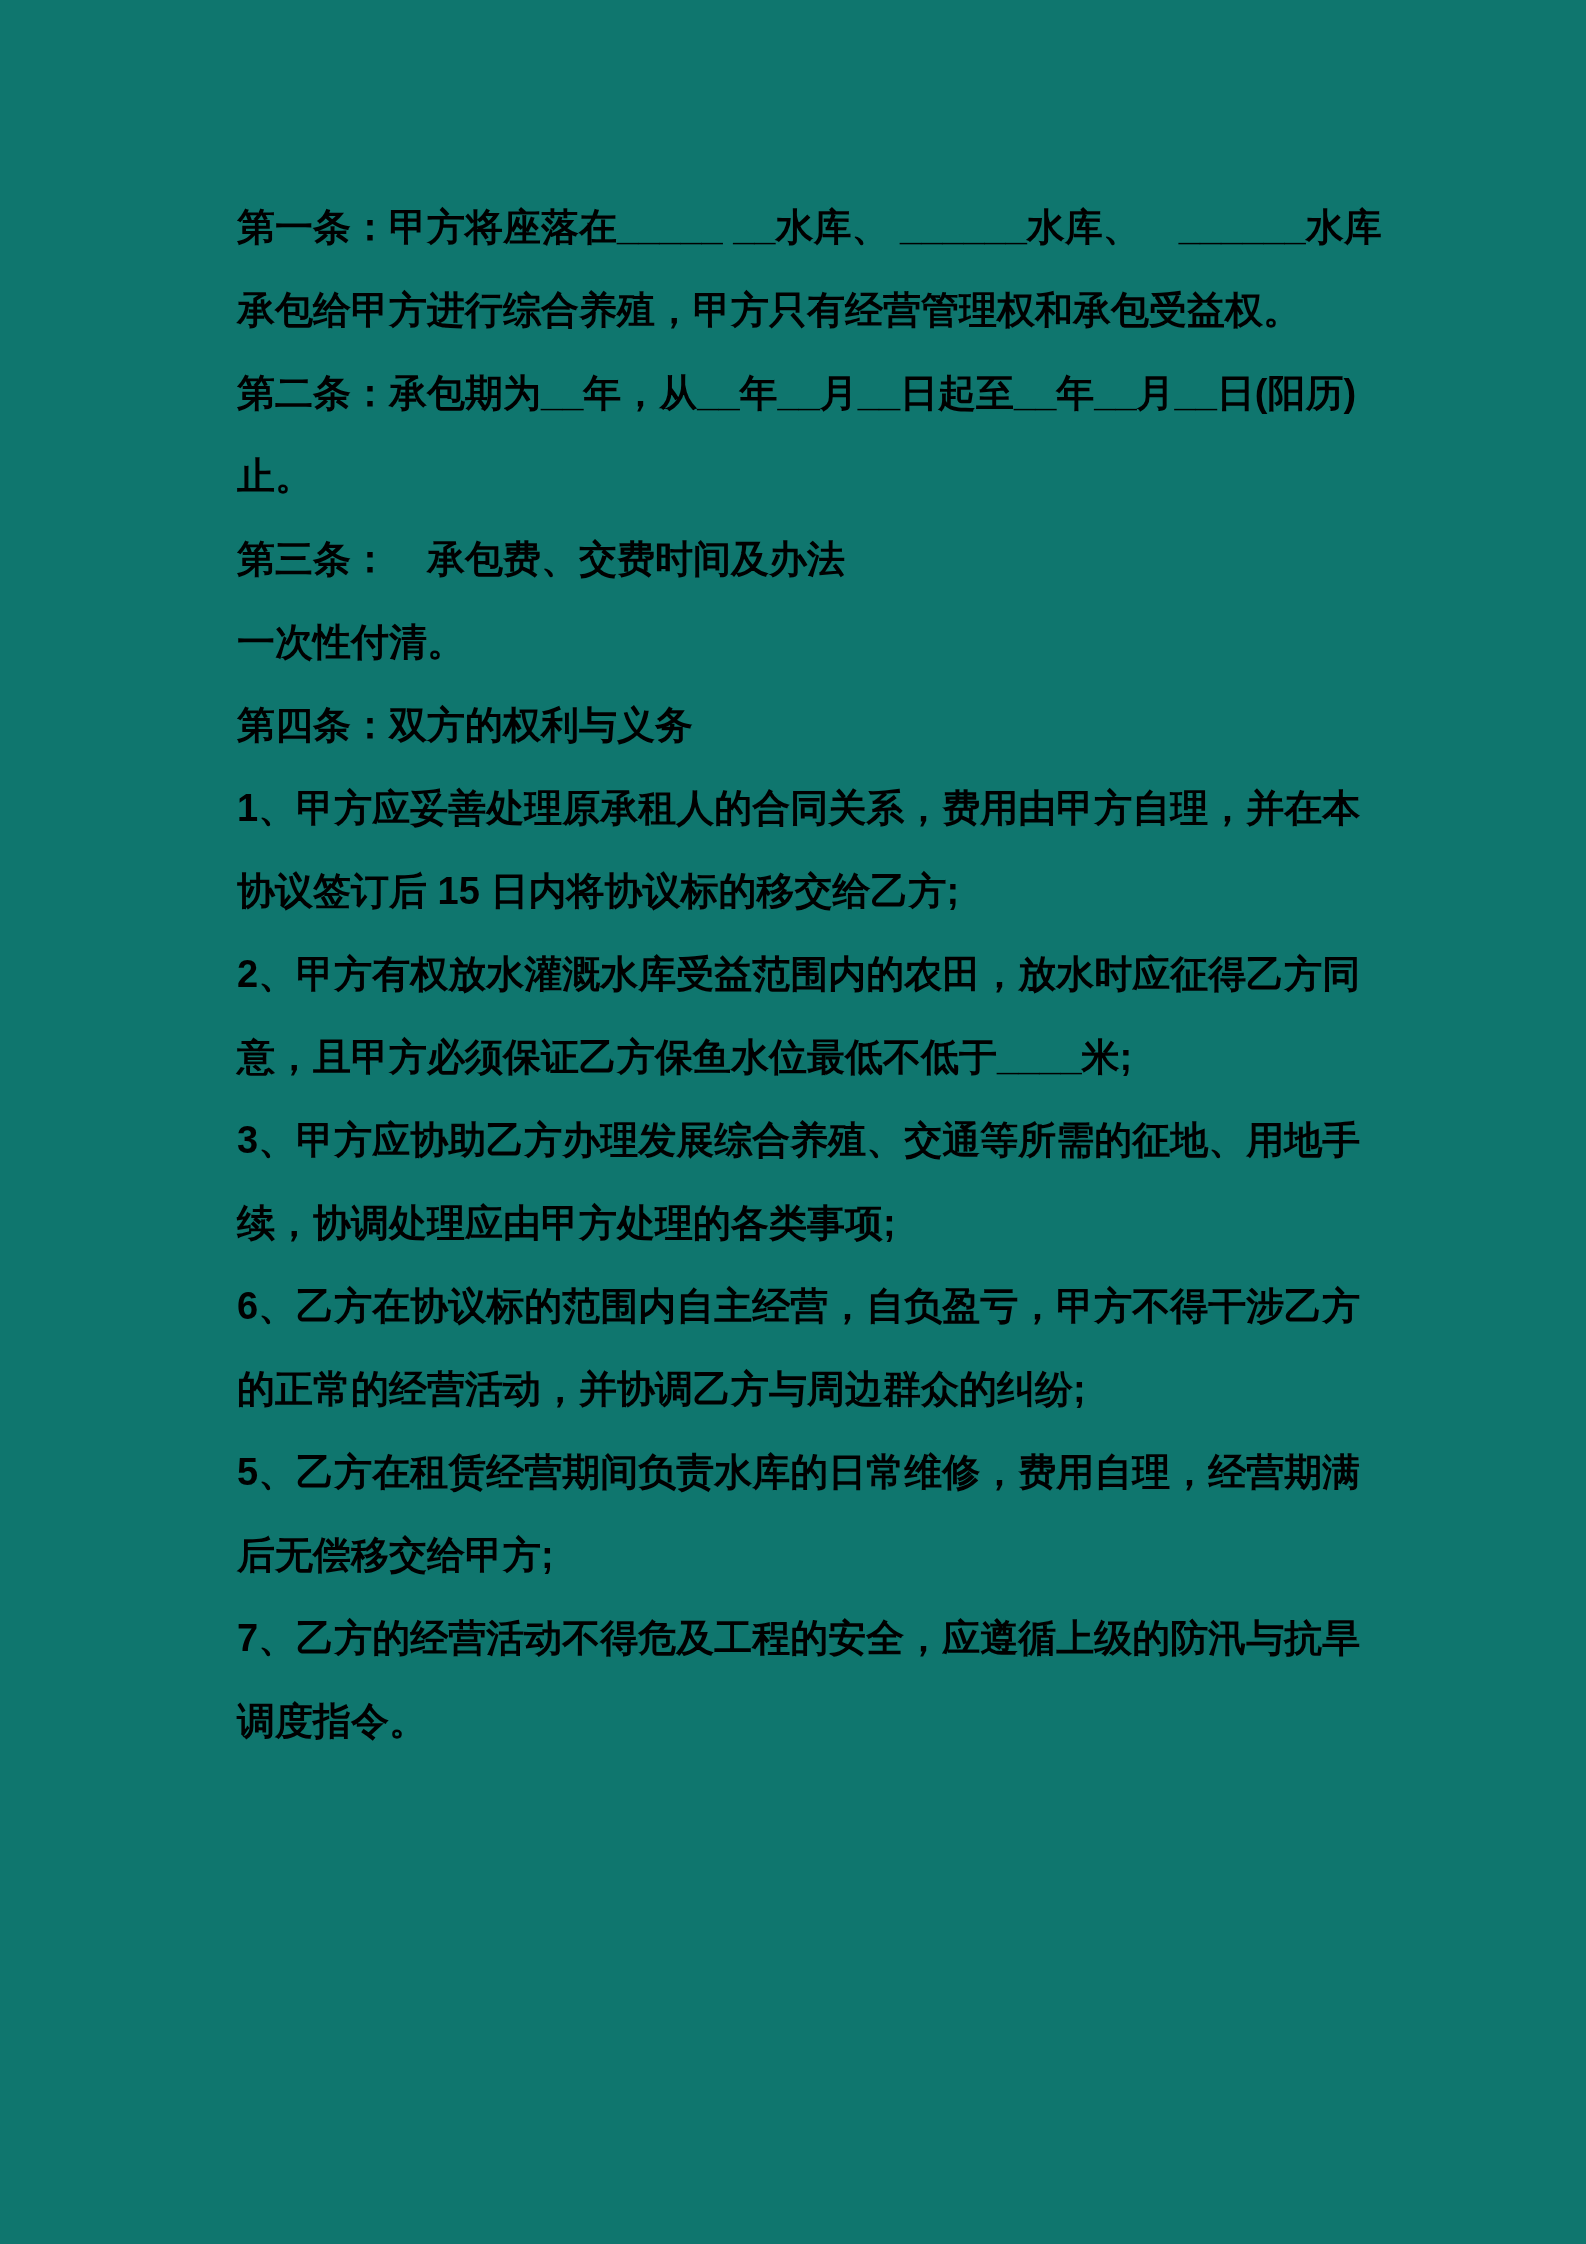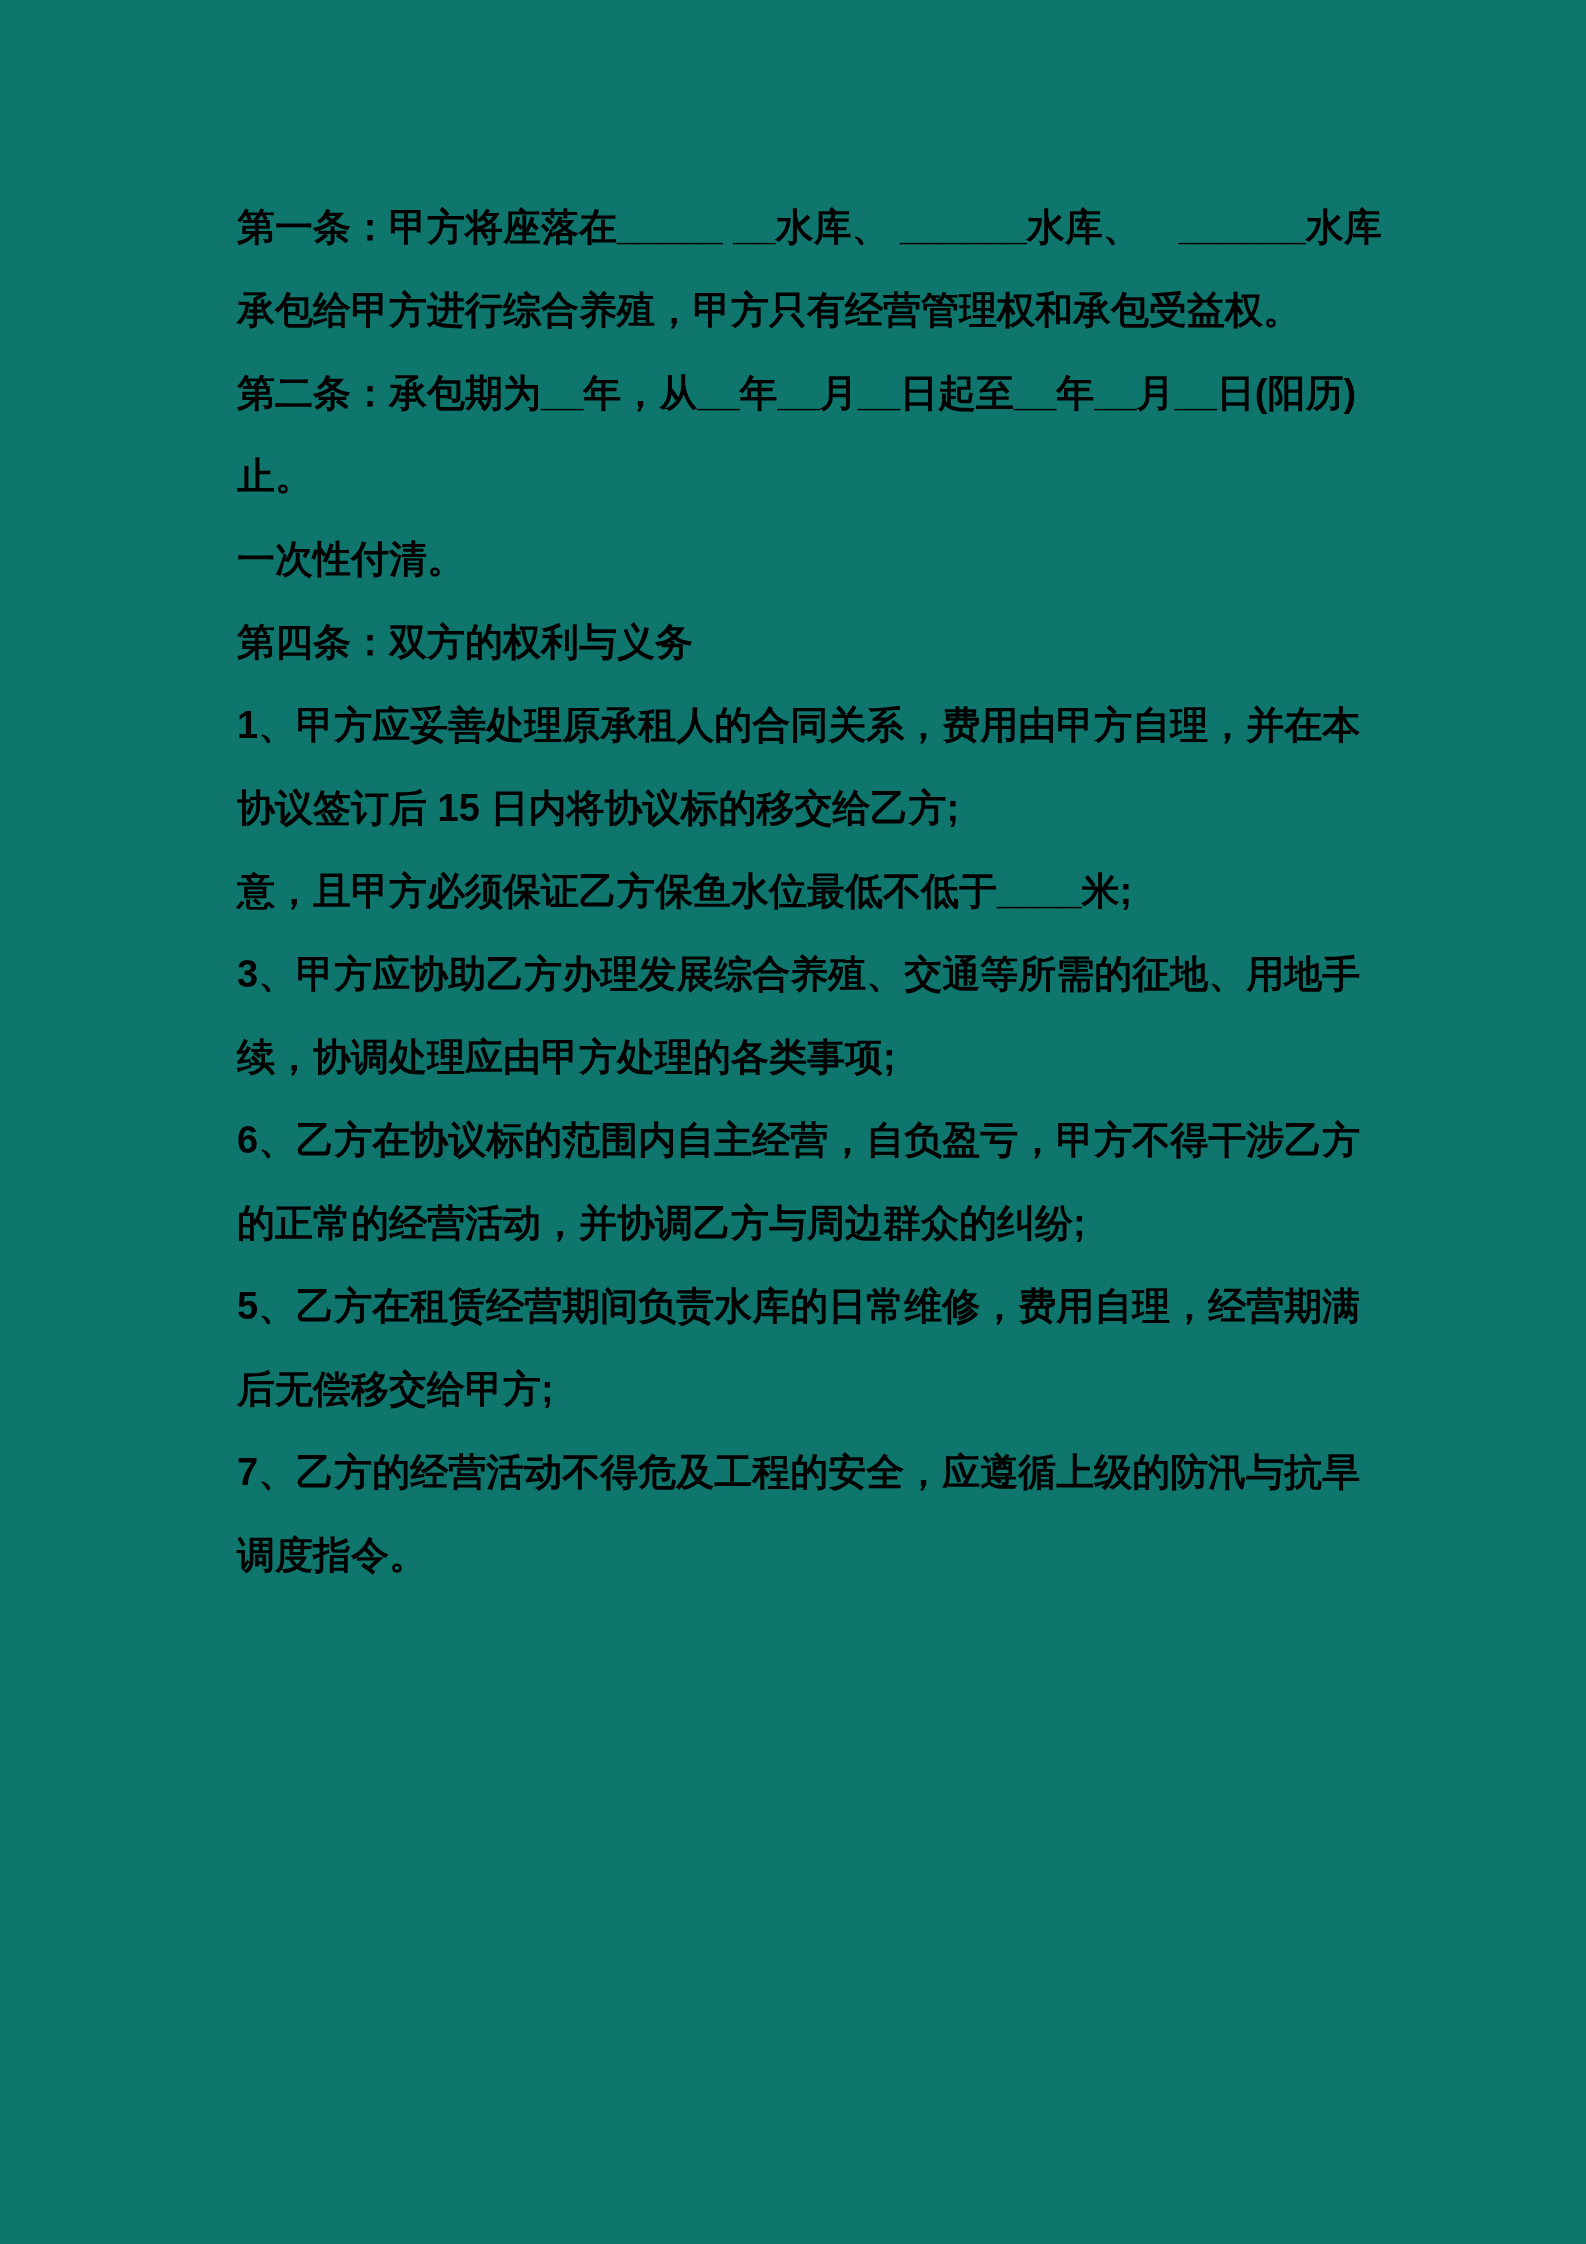--- a/index.html
+++ b/index.html
@@ -33,24 +33,26 @@
 </style>
 </head>
 <body>
 
 <div class="page">
   <div class="body-text">
       <div class="line">第一条：甲方将座落在_____ __水库、 ______水库、　______水库</div>
       <div class="line">承包给甲方进行综合养殖，甲方只有经营管理权和承包受益权。</div>
       <div class="line">第二条：承包期为__年，从__年__月__日起至__年__月__日(阳历)</div>
       <div class="line">止。</div>
+      <div class="line">第三条：　承包费、交费时间及办法</div>
       <div class="line">一次性付清。</div>
       <div class="line">第四条：双方的权利与义务</div>
       <div class="line">1、甲方应妥善处理原承租人的合同关系，费用由甲方自理，并在本</div>
       <div class="line">协议签订后 15 日内将协议标的移交给乙方;</div>
+      <div class="line">2、甲方有权放水灌溉水库受益范围内的农田，放水时应征得乙方同</div>
       <div class="line">意，且甲方必须保证乙方保鱼水位最低不低于____米;</div>
       <div class="line">3、甲方应协助乙方办理发展综合养殖、交通等所需的征地、用地手</div>
       <div class="line">续，协调处理应由甲方处理的各类事项;</div>
       <div class="line">6、乙方在协议标的范围内自主经营，自负盈亏，甲方不得干涉乙方</div>
       <div class="line">的正常的经营活动，并协调乙方与周边群众的纠纷;</div>
       <div class="line">5、乙方在租赁经营期间负责水库的日常维修，费用自理，经营期满</div>
       <div class="line">后无偿移交给甲方;</div>
       <div class="line">7、乙方的经营活动不得危及工程的安全，应遵循上级的防汛与抗旱</div>
       <div class="line">调度指令。</div>
     </div>

